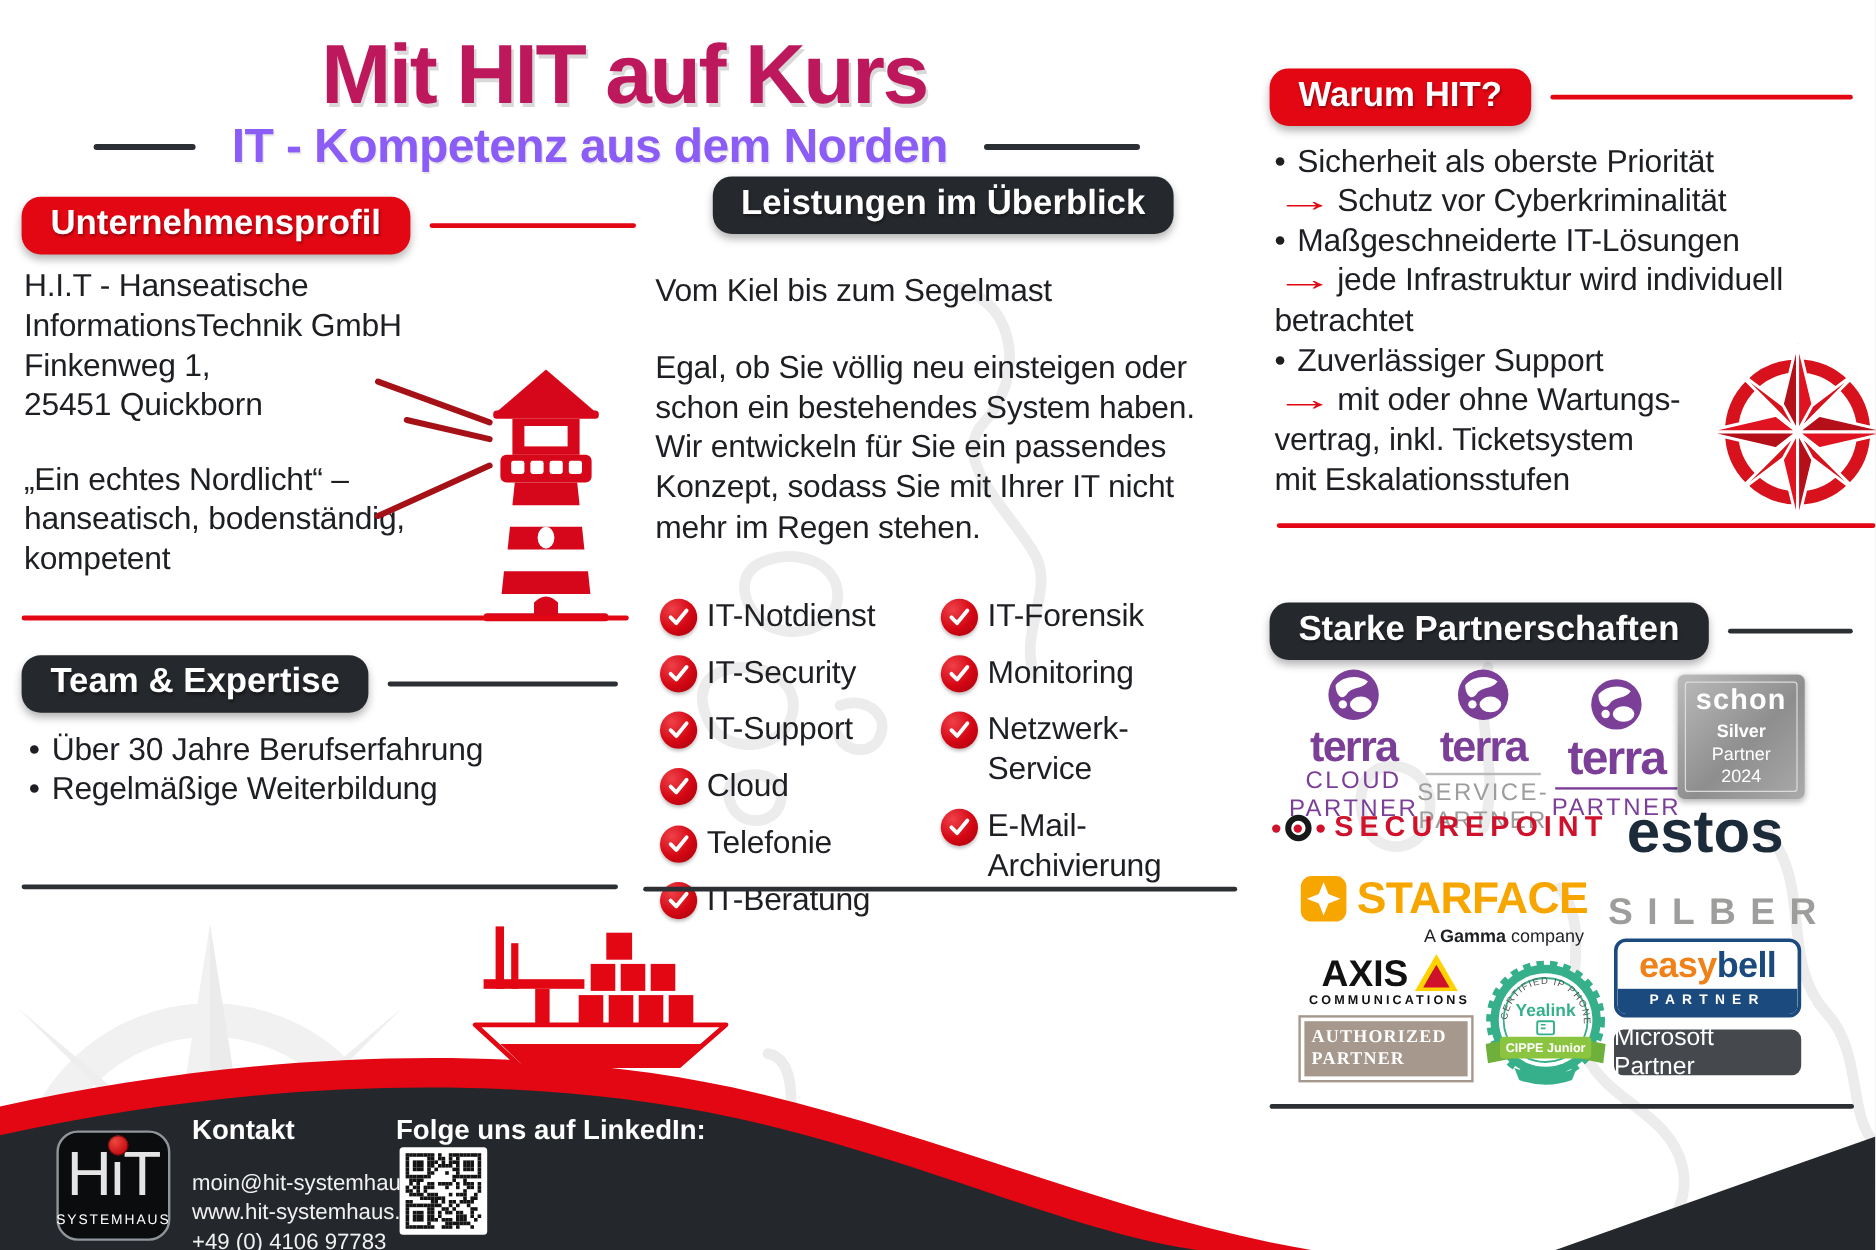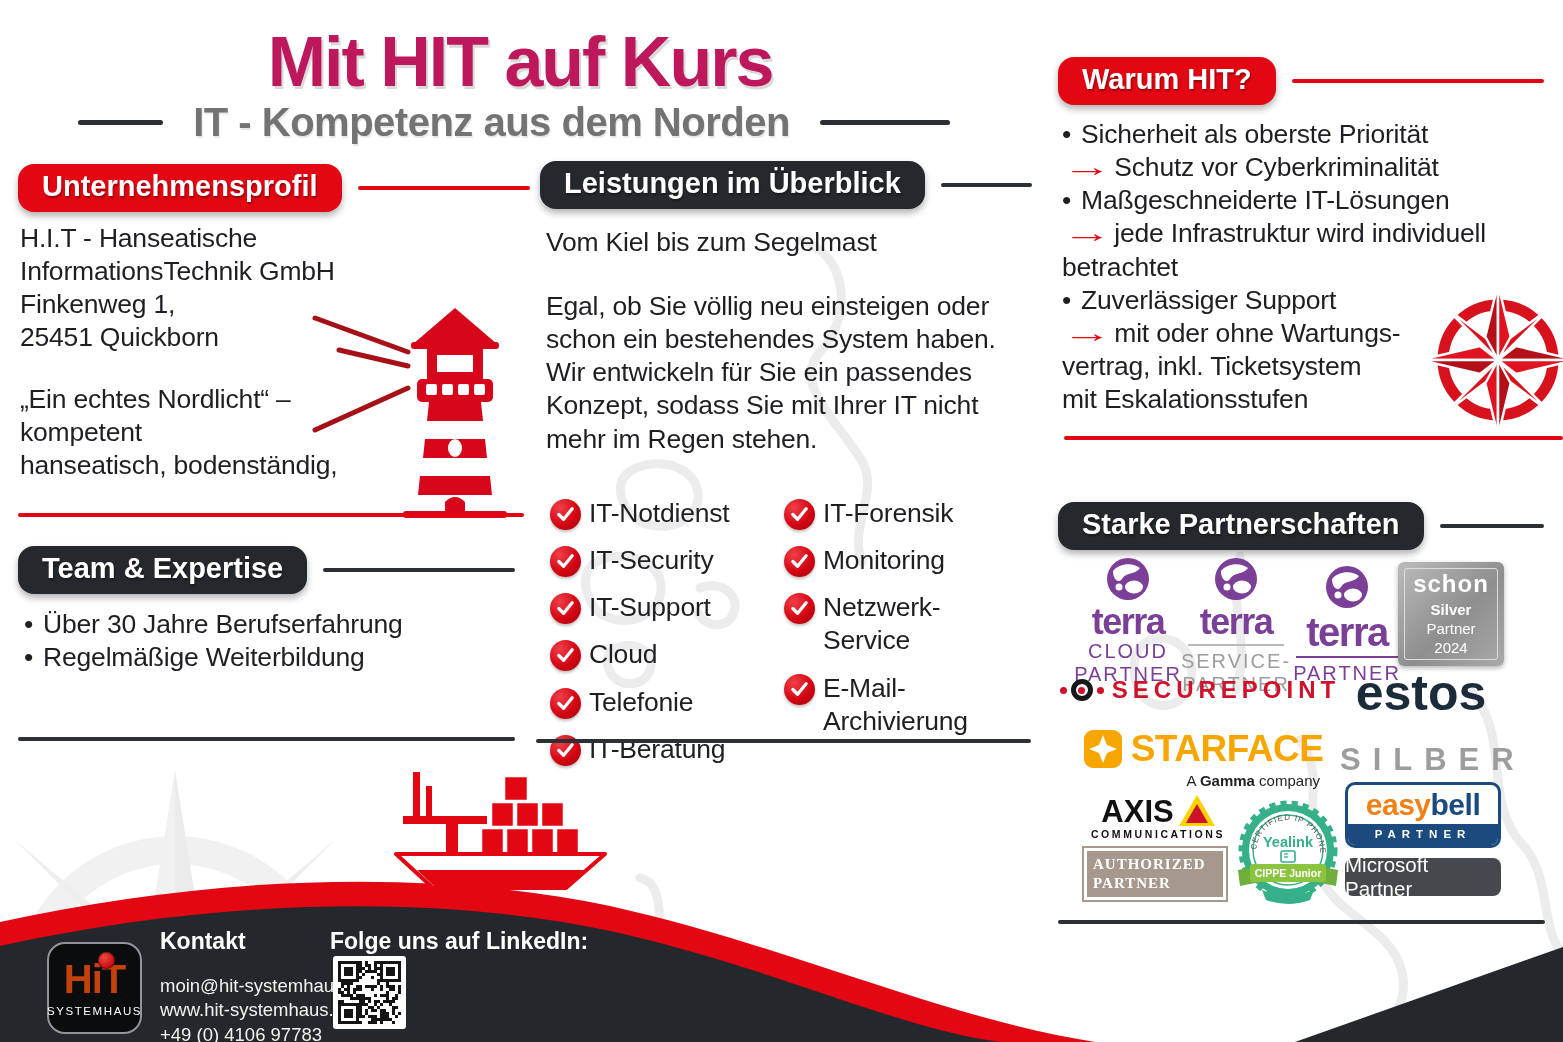--- a/index.html
+++ b/index.html
@@ -16,21 +16,21 @@
   .title {
     position:absolute; left:140px; top:22px; width:760px; text-align:center;
     font-size:70px; font-weight:900; letter-spacing:-2px; color:#be185d;
     text-shadow:2px 3px 0 #d9d9d9;
   }
   .subtitle-row {
     position:absolute; left:8px; top:100px; width:1012px;
     display:flex; align-items:center; justify-content:center; gap:30px;
   }
   .subtitle {
-    font-size:40px; font-weight:700; color:#737373; letter-spacing:-0.5px;
+    font-size:40px; font-weight:700; color:#8b5cf6; letter-spacing:-0.5px;
     text-shadow:1px 2px 0 #e8e8e8;
   }
   .dash { height:5px; border-radius:3px; background:#2b2e33; }
 
   
   .badge-row { position:absolute; display:flex; align-items:center; gap:16px; }
   .badge {
     display:inline-block; padding:6px 24px 9px; border-radius:16px;
     font-size:29px; font-weight:700; color:#fff; white-space:nowrap;
     box-shadow:0 4px 7px rgba(0,0,0,.3); text-shadow:1px 2px 2px rgba(0,0,0,.35);
@@ -126,22 +126,22 @@
     font-size:11.5px; font-weight:700; letter-spacing:6px; line-height:21px; }
 
   .ms-partner { position:absolute; left:1345px; top:858px; width:156px; height:38px;
     background:#45494e; border-radius:8px; color:#fff; font-size:20.5px;
     display:flex; align-items:center; justify-content:center; }
 
   
   .hit-logo { position:absolute; left:47px; top:942px; width:95px; height:92px;
     background:#0b0c0e; border:2px solid #8f959b; border-radius:18px; z-index:6;
     display:flex; flex-direction:column; align-items:center; justify-content:center; }
-  .hit-word { position:relative; font-size:40px; font-weight:700; letter-spacing:-1px;
-    color:#c2410c; line-height:1; }
+  .hit-word { position:relative; font-size:52px; font-weight:400; letter-spacing:-1px;
+    color:#e5e5e5; line-height:1; }
   .hit-globe { position:absolute; top:-7px; left:34px; width:17px; height:17px; border-radius:50%;
     background:radial-gradient(circle at 35% 30%, #f0463e, #c40d12 70%, #8e060b);
     box-shadow:inset 0 0 0 1px rgba(0,0,0,.4); }
   .hit-sub { margin-top:6px; font-size:11.5px; letter-spacing:1.6px; color:#fff; }
   .footer-heading { position:absolute; z-index:6; color:#fff; font-size:23px; font-weight:700; }
   .footer-lines { position:absolute; z-index:6; color:#f1f1f1; font-size:18.5px; line-height:1.32; }
   .qr-box { position:absolute; left:333px; top:956px; z-index:6; background:#fff;
     padding:5px; border-radius:3px; }
   #qr-grid { display:grid; grid-template-columns:repeat(21,3px); grid-auto-rows:3px; }
   .qr-c { background:#141414; }
@@ -201,22 +201,22 @@
     <span class="rule red"></span>
   </div>
   <div class="abs body-text z2" style="left:20px; top:222px; width:420px;">
     <div>H.I.T - Hanseatische</div>
     <div>InformationsTechnik GmbH</div>
     <div>Finkenweg 1,</div>
     <div>25451 Quickborn</div>
   </div>
   <div class="abs body-text z2" style="left:20px; top:383px; width:420px;">
     <div>„Ein echtes Nordlicht“ –</div>
+    <div>hanseatisch, bodenständig,</div>
     <div>kompetent</div>
-    <div>hanseatisch, bodenständig,</div>
   </div>
 
   <svg class="abs z2" style="left:305px; top:308px;" width="225" height="210" viewBox="0 0 225 210">
     <g stroke="#a61118" stroke-width="5" stroke-linecap="round">
       <line x1="10" y1="10" x2="103" y2="44"></line>
       <line x1="34" y1="42" x2="103" y2="58"></line>
       <line x1="10" y1="122" x2="103" y2="80"></line>
     </g>
     <g fill="#d6071a">
       <polygon points="150,0 192,36 108,36"></polygon>
@@ -247,21 +247,21 @@
       <span class="bullet-dot">•</span>
       <span>Über 30 Jahre Berufserfahrung</span>
     </div>
     <div class="bullet-row">
       <span class="bullet-dot">•</span>
       <span>Regelmäßige Weiterbildung</span>
     </div>
   </div>
   <div class="hline dark z2" style="left:18px; top:737px; width:497px;"></div>
 
-  <div class="badge-row z2" style="left:540px; top:161px; width:492px;">
+  <div class="badge-row z2" style="left:540px; top:147px; width:492px;flex-direction:column;">
     <span class="badge dark">Leistungen im Überblick</span>
     <span class="rule dark"></span>
   </div>
   <div class="abs body-text z2" style="left:546px; top:226px; width:486px;">Vom Kiel bis zum Segelmast</div>
   <div class="abs body-text z2" style="left:546px; top:290px; width:486px;">Egal, ob Sie völlig neu einsteigen oder schon ein bestehendes System haben. Wir entwickeln für Sie ein passendes Konzept, sodass Sie mit Ihrer IT nicht mehr im Regen stehen.</div>
 
   <div class="check-col z2" style="left:550px; top:497px; width:232px;">
     <div class="check-item">
       <span class="check-icon">
           <svg viewBox="0 0 20 20">

